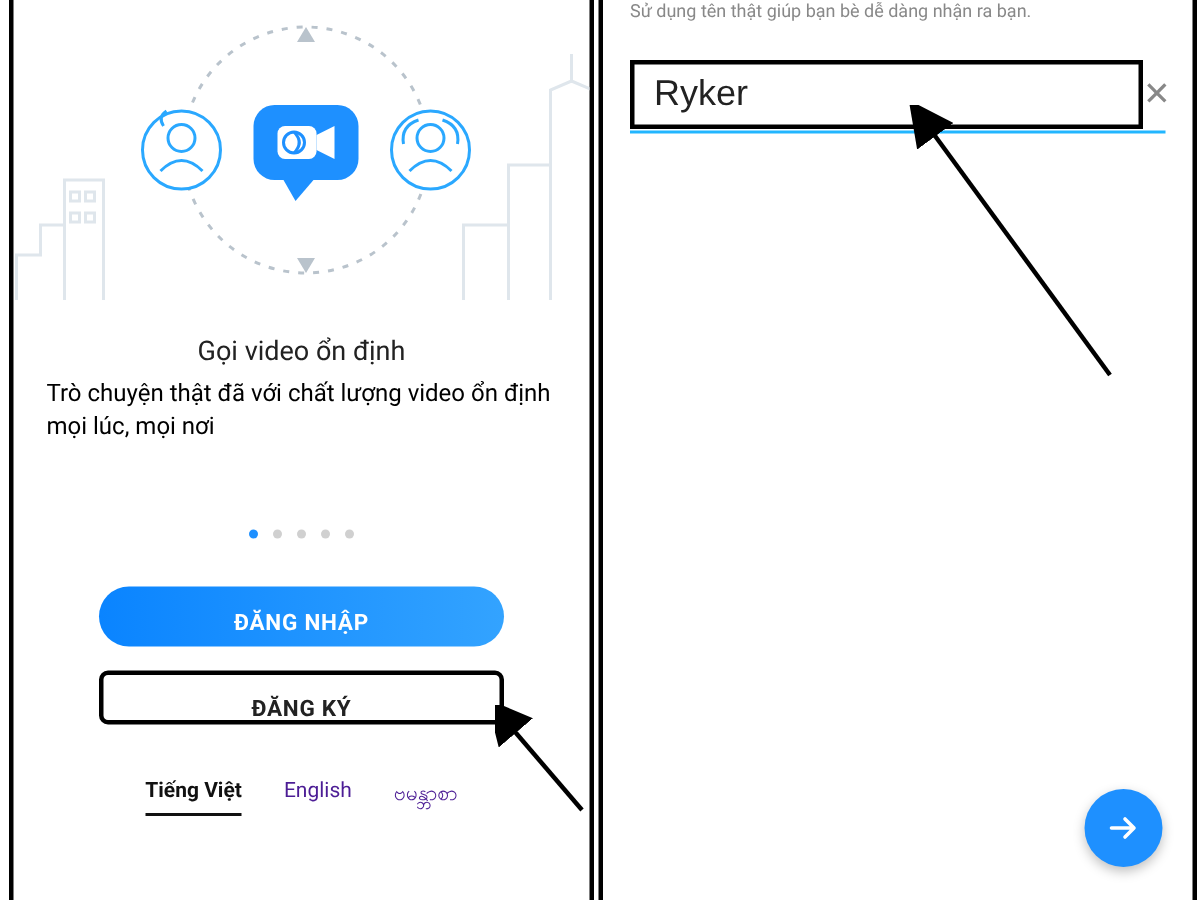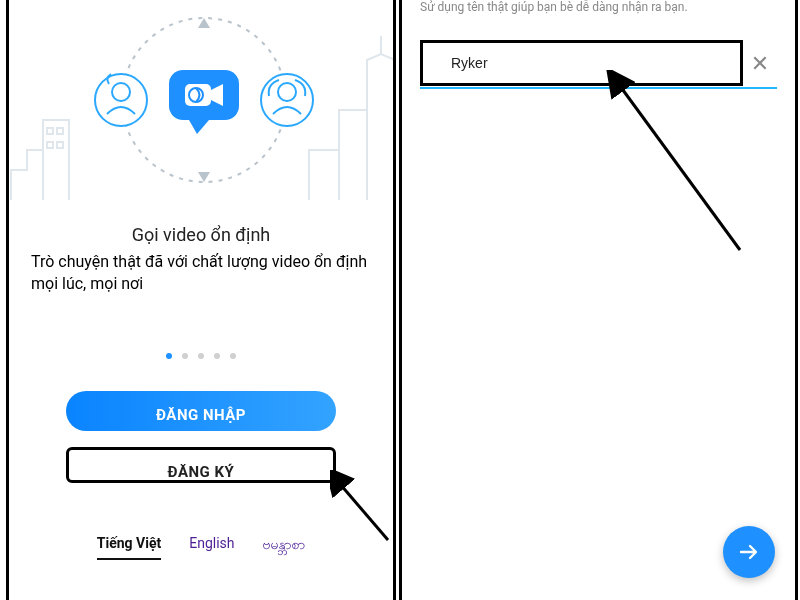--- a/index.html
+++ b/index.html
@@ -78,21 +78,21 @@
   background: #fff;
   color: #222;
   border: 3px solid #000;
   border-radius: 6px;
   height: 36px; line-height: 44px;
 }
 .lang-row {
   display: flex;
   justify-content: center;
   gap: 28px;
-  margin-top: 52px;
+  margin-top: 36px;
   font-size: 14px;
 }
 .lang { color: #4c1d95; padding-bottom: 4px; cursor: pointer; }
 .lang.active { color: #111; font-weight: 700; border-bottom: 2px solid #111; }
 
 
 .hint-row {
   height: 18px;
   padding: 0 18px;
   font-size: 12px;
@@ -109,22 +109,22 @@
 .input-row {
   margin: 22px 18px 0 18px;
   position: relative;
   display: flex;
   align-items: center;
 }
 .name-input {
   flex: 1;
   height: 46px;
   border: 3px solid #000;
-  font-size: 14px;
-  padding: 0 28px;
+  font-size: 24px;
+  padding: 0 13px;
   outline: none;
   color: #222;
 }
 .clear-x {
   width: 34px; text-align:center;
   font-size: 22px; color:#888;
   cursor:pointer;
 }
 .underline {
   position:absolute;

